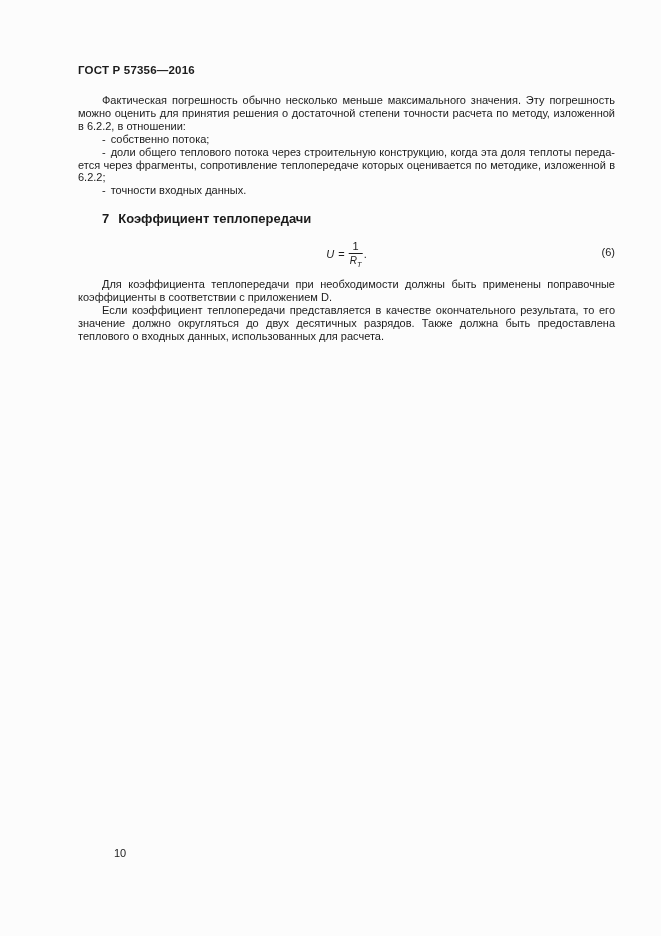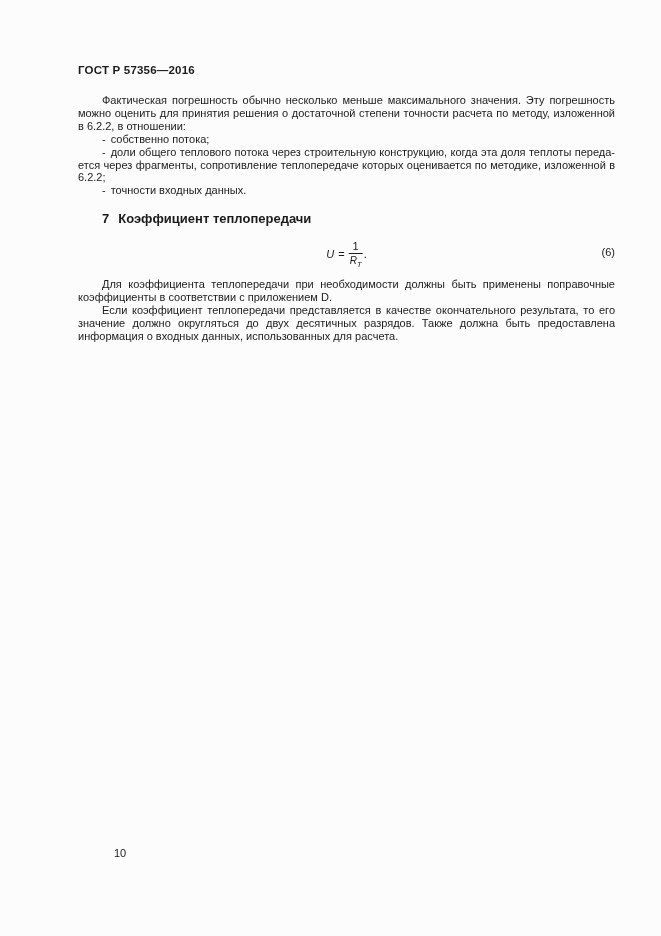--- a/index.html
+++ b/index.html
@@ -132,18 +132,18 @@
             <span class="num">1</span>
             <span class="den"><span class="var">R</span><sub class="var">T</sub></span>
           </span>
           <span class="term">.</span>
         </span>
       <span class="eq-number">(6)</span>
     </div>
 
     <p class="para">Для коэффициента теплопередачи при необходимости должны быть применены поправочные коэффициенты в соответствии с приложением D.</p>
 
-    <p class="para">Если коэффициент теплопередачи представляется в качестве окончательного результата, то его значение должно округляться до двух десятичных разрядов. Также должна быть предоставлена информация о входных данных, использованных для расчета.</p>
+    <p class="para">Если коэффициент теплопередачи представляется в качестве окончательного результата, то его значение должно округляться до двух десятичных разрядов. Также должна быть предоставлена теплового о входных данных, использованных для расчета.</p>
 
   </div>
 
   <div class="page-number">10</div>
 </div>
 
 </body></html>

